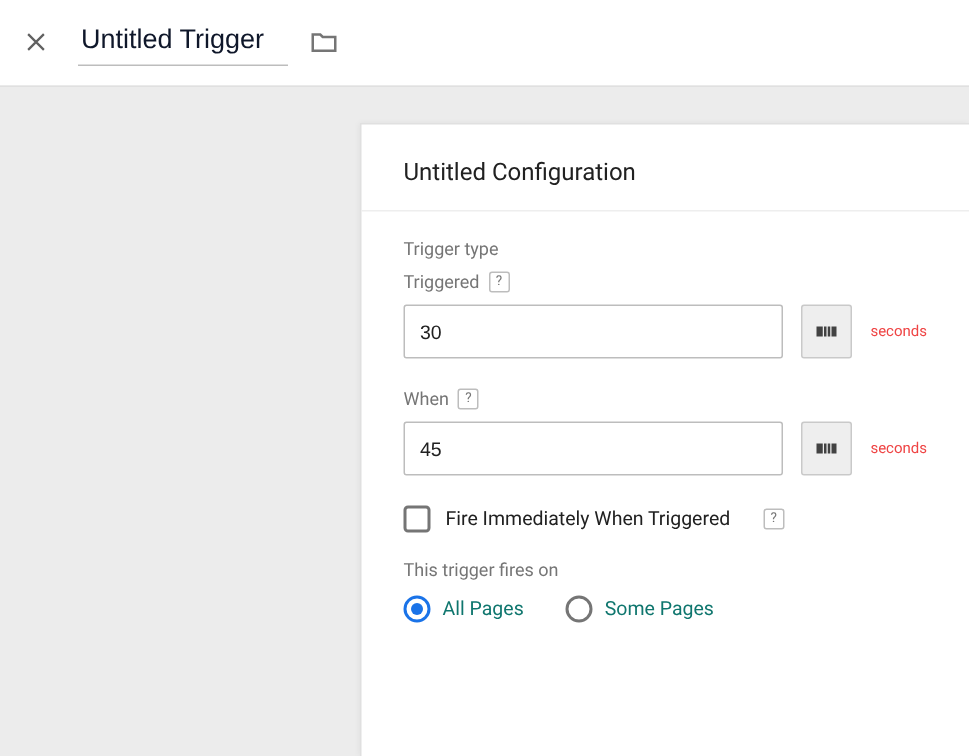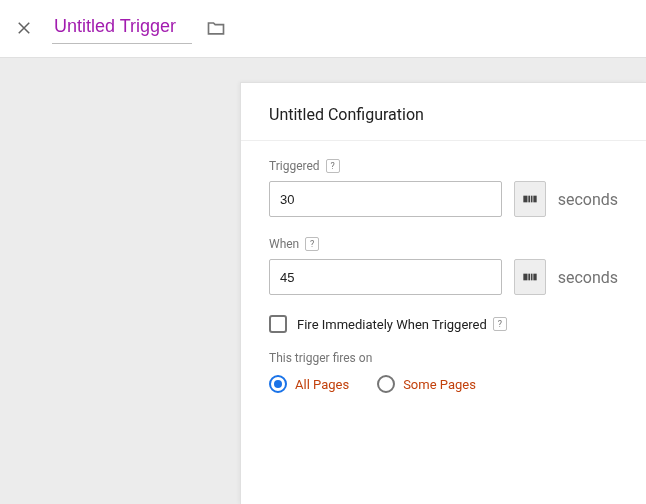--- a/index.html
+++ b/index.html
@@ -22,21 +22,21 @@
   .close-x {
     width: 24px; height: 24px;
     display: flex; align-items: center; justify-content: center;
     color: #616161;
     cursor: pointer;
     margin-right: 16px;
   }
   .close-x svg { width: 18px; height: 18px; }
   .title-input {
     font-size: 18px;
-    color: #a21caf;
+    color: #0f172a;
     border: none;
     border-bottom: 1px solid #bdbdbd;
     padding: 4px 2px 6px 2px;
     outline: none;
     width: 140px;
     background: transparent;
   }
   .folder-icon {
     margin-left: 14px;
     color: #757575;
@@ -124,51 +124,51 @@
   }
   .var-btn {
     width: 36px; height: 36px;
     border: 1px solid #c9c9c9;
     background: #eee;
     border-radius: 2px;
     display: flex; align-items: center; justify-content: center;
     cursor: pointer;
   }
   .var-btn svg { width: 20px; height: 20px; color: #424242; }
-  .unit { font-size: 16px; color: #737373; }
+  .unit { font-size: 10px; color: #ef4444; }
 
   .chk-row {
     display: flex; align-items: center; gap: 10px;
     margin: 4px 0 18px 0;
   }
   .chk {
     width: 18px; height: 18px;
     border: 2px solid #757575;
     border-radius: 3px;
     background: #fff;
     cursor: pointer;
   }
-  .chk-label { font-size: 13px; color: #212121; display: flex; align-items: center; gap: 6px; }
+  .chk-label { font-size: 13px; color: #212121; display: flex; align-items: center; gap: 22px; }
 
   .radio-row {
     display: flex; align-items: center; gap: 28px;
     margin-top: 10px;
   }
   .radio-opt { display: flex; align-items: center; gap: 8px; cursor: pointer; }
   .radio {
     width: 18px; height: 18px;
     border-radius: 50%;
     border: 2px solid #757575;
     display: flex; align-items: center; justify-content: center;
   }
   .radio.sel { border-color: #1a73e8; }
   .radio.sel::after {
     content: ""; width: 8px; height: 8px; border-radius: 50%; background: #1a73e8;
   }
-  .radio-opt span { font-size: 13px; color: #c2410c; }
+  .radio-opt span { font-size: 13px; color: #0f766e; }
 </style>
 </head>
 <body>
 
 <div class="topbar">
   <div class="close-x">
     <svg viewBox="0 0 24 24" fill="none" stroke="currentColor" stroke-width="2">
       <path d="M5 5 L19 19 M19 5 L5 19"></path>
     </svg>
   </div>
@@ -178,20 +178,21 @@
       <path d="M3 6 h6 l2 2 h10 v11 H3 z"></path>
     </svg>
   </div>
 </div>
 
 <div class="workspace">
   <div class="panel">
     <div class="panel-header">Untitled Configuration</div>
     <div class="panel-body">
 
+      <div class="small-label">Trigger type</div>
 
       <div class="field-block">
         <div class="small-label">
           <span>Triggered</span>
           <span class="help-chip">?</span>
         </div>
         <div class="input-row">
           <input class="text-input" value="30" style="">
           <div class="var-btn">
             <svg viewBox="0 0 24 24" fill="currentColor">

